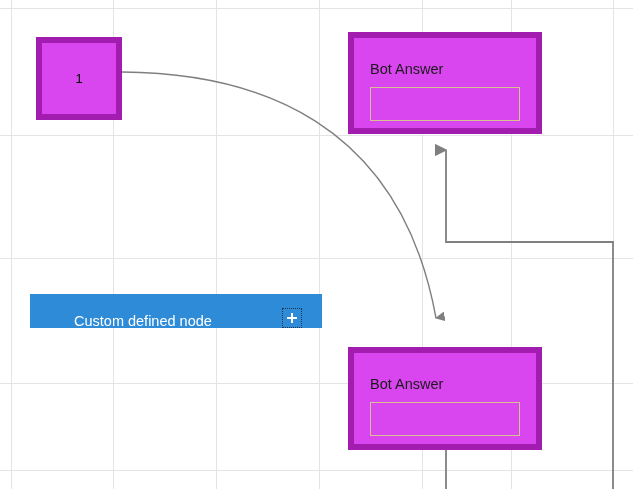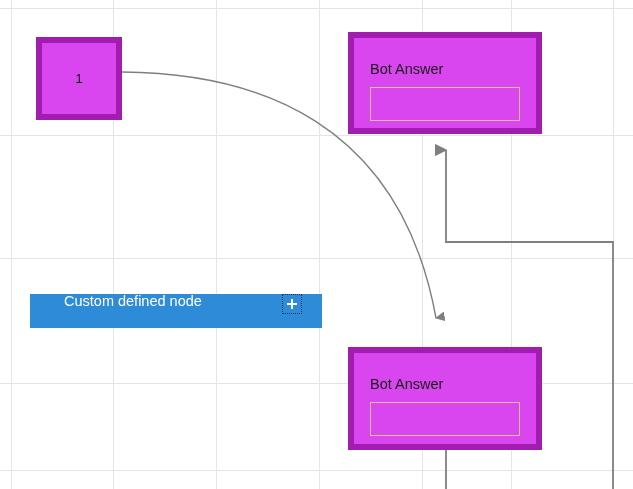--- a/index.html
+++ b/index.html
@@ -81,23 +81,23 @@
   }
   
   .custom-node-btn {
     position: absolute;
     left: 30px;
     top: 294px;
     width: 292px;
     height: 34px;
     background: #2e8bd8;
     display: flex;
-    align-items: flex-start;
+    align-items: flex-end;
     box-sizing: border-box;
-    padding: 0 14px 0 34px;
+    padding: 0 14px 0 44px;
     cursor: pointer;
   }
   .custom-node-btn .btn-label {
     color: #ffffff;
     font-size: 14.5px;
     line-height: 1;
     flex: 1 1 auto;
     white-space: nowrap;
   }
   .plus-icon-box {

